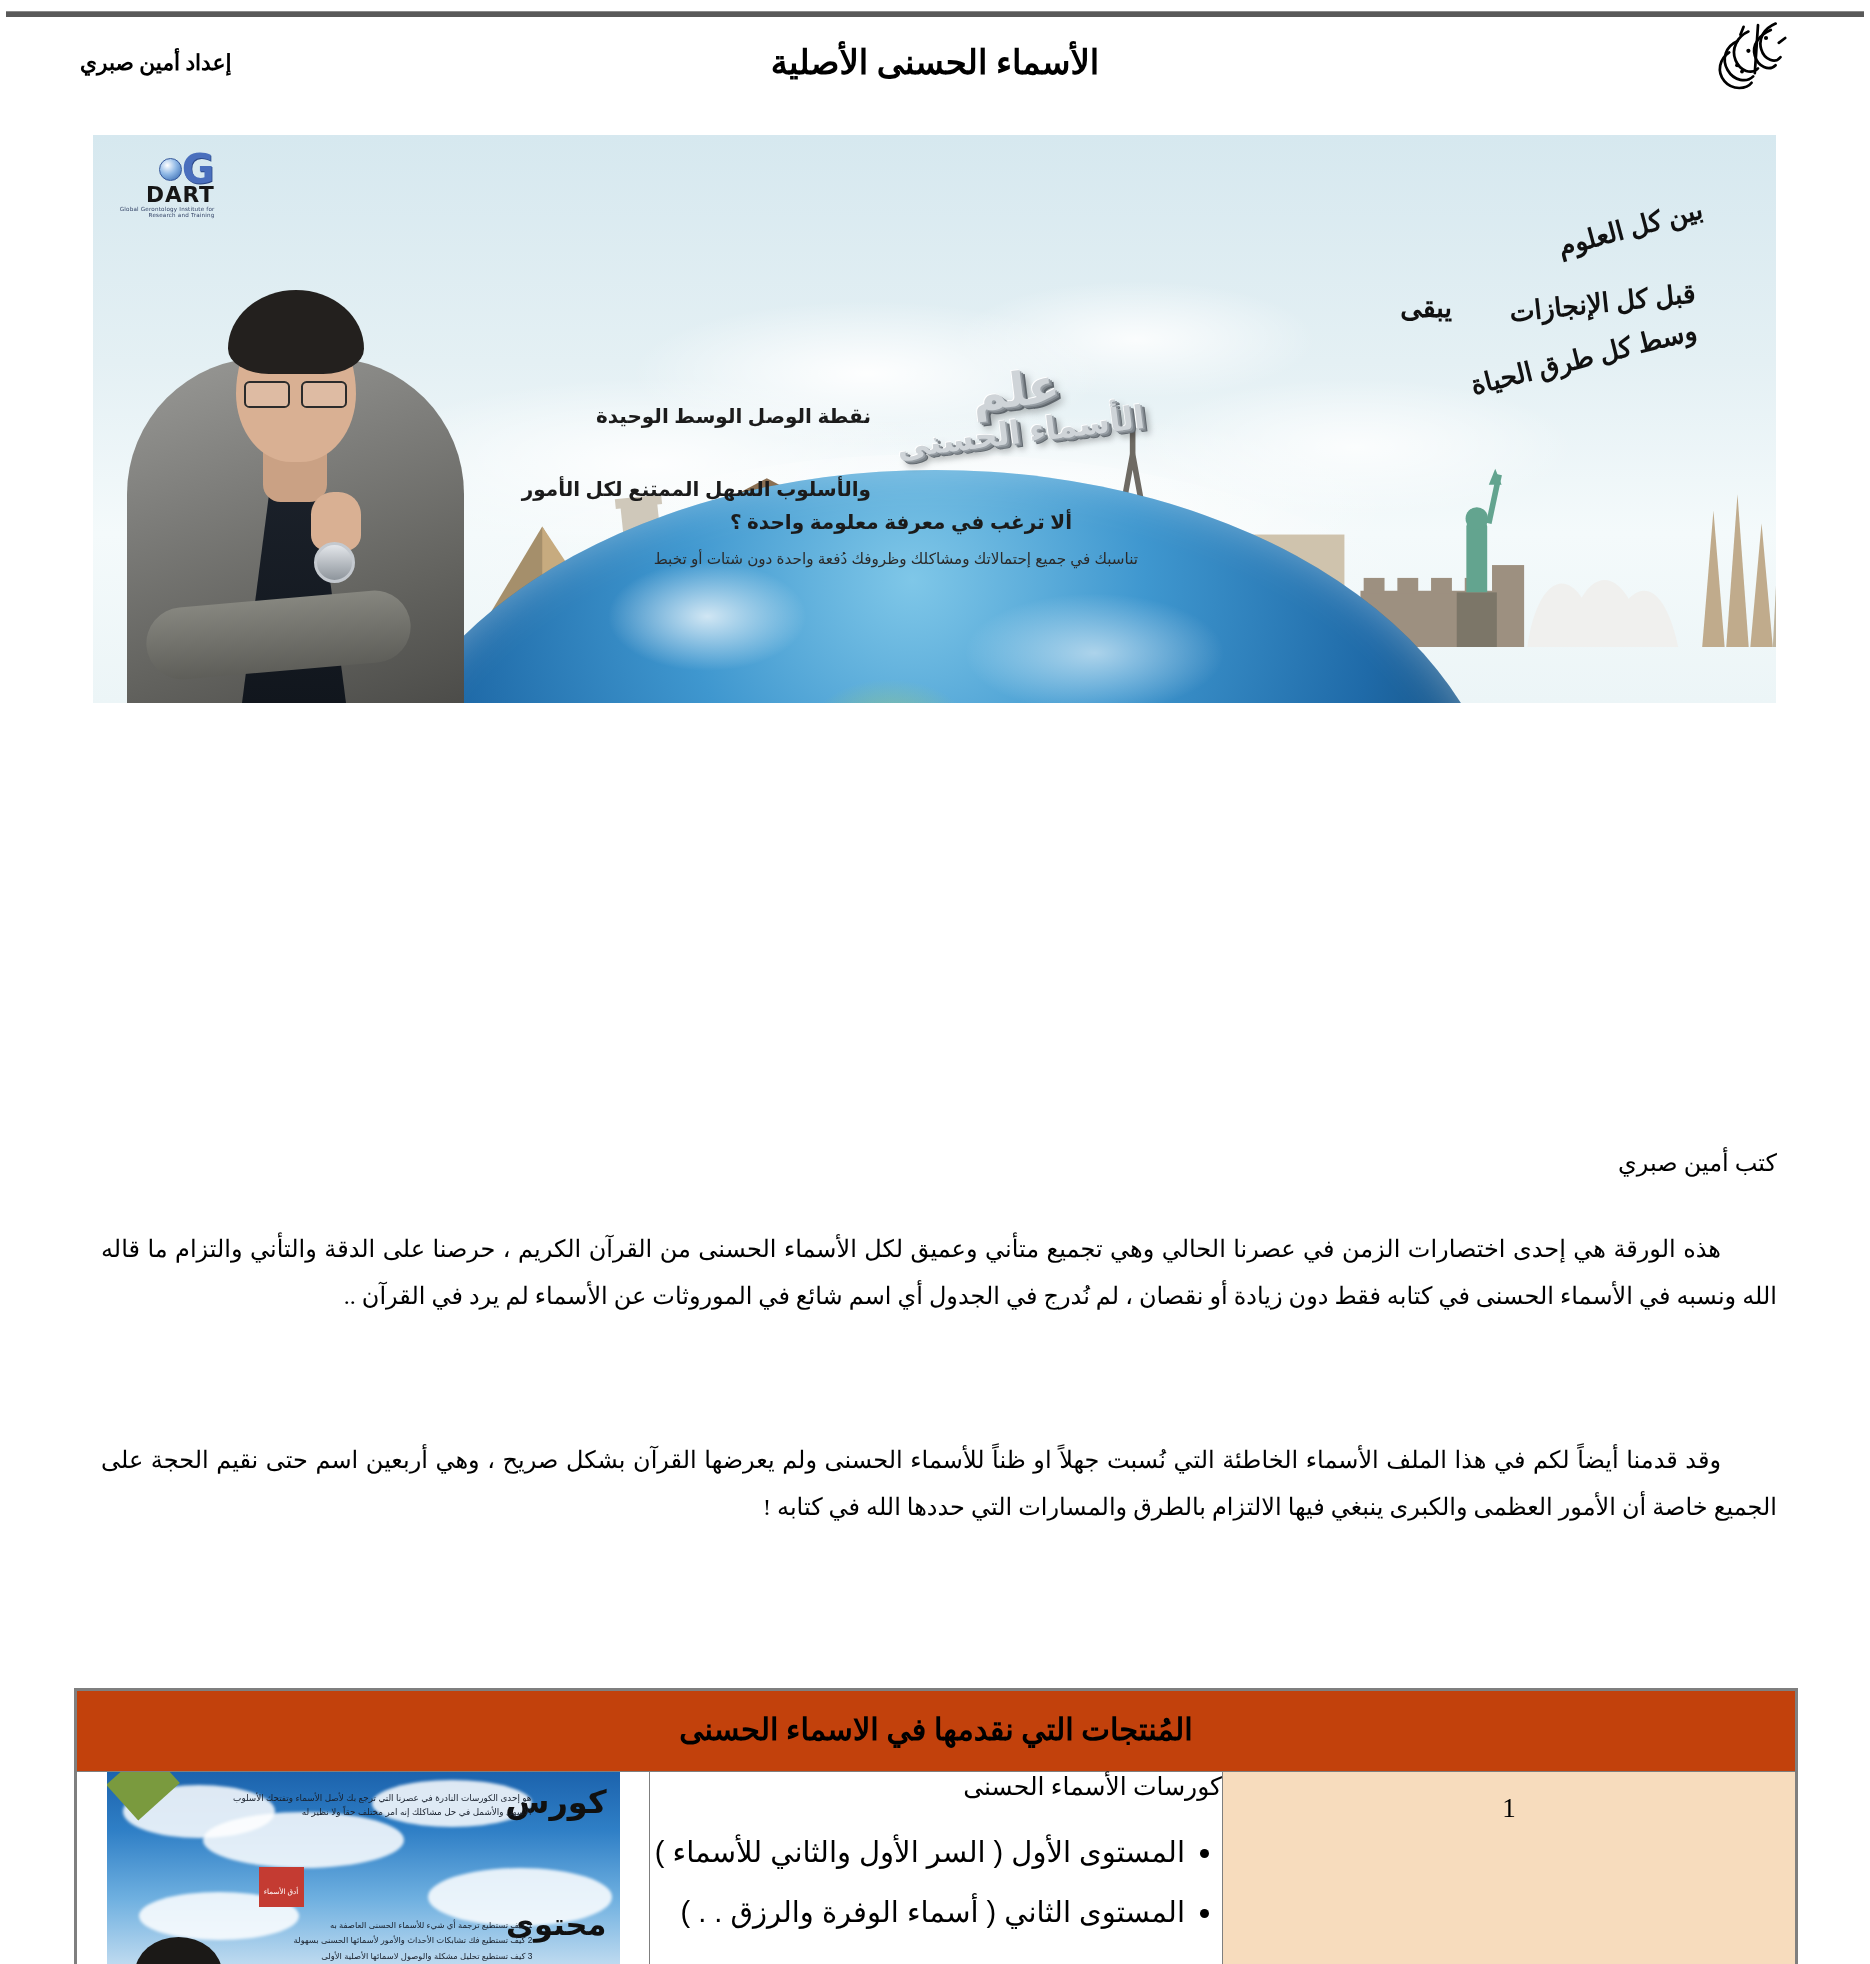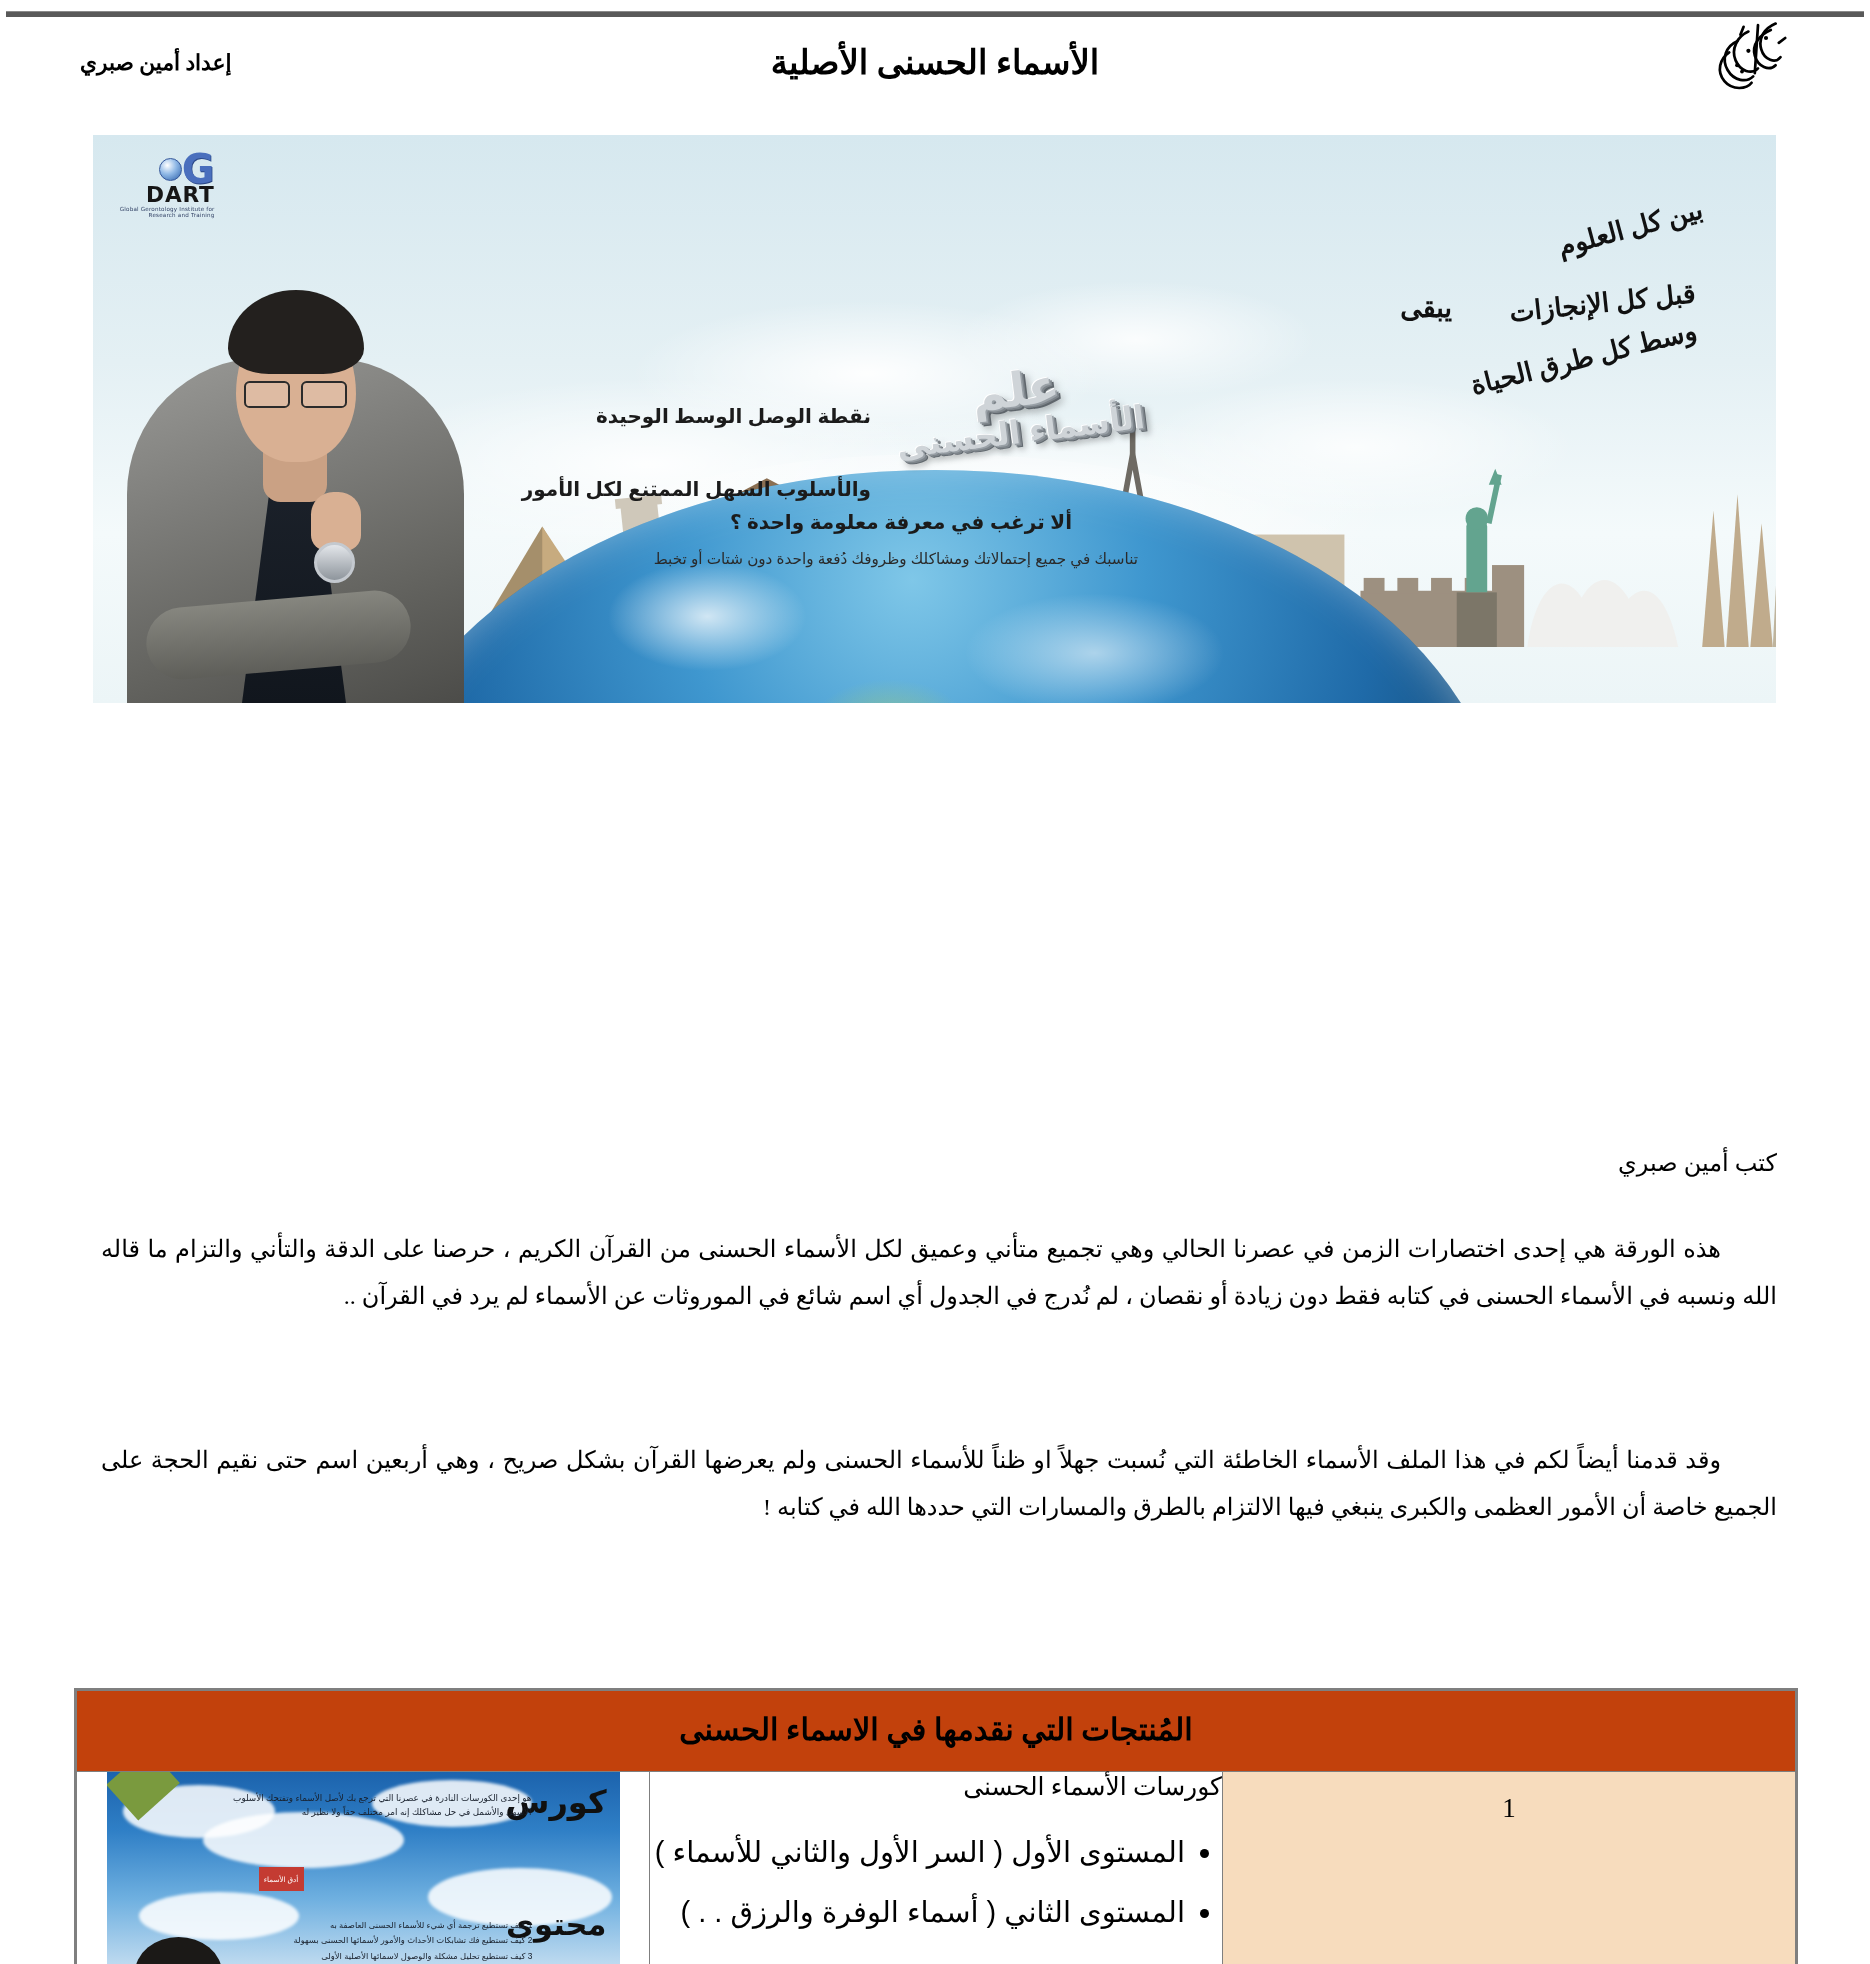--- a/index.html
+++ b/index.html
@@ -415,23 +415,23 @@
   .promo-lines{
     position:absolute;right:88px;top:19px;width:321px;
     font-size:8.8px;color:#18202c;line-height:1.7;
   }
   .promo-list{
     position:absolute;right:87px;top:146px;width:337px;
     font-size:8.4px;color:#18202c;line-height:1.9;
   }
   .promo-badge{
     position:absolute;left:152px;top:95px;
-    width:45px;height:24px;background:#c43b32;
+    width:45px;height:40px;background:#c43b32;
     color:#fff;font-size:7.2px;text-align:center;line-height:1.25;
-    padding-top:8px;box-sizing:border-box;
+    padding-top:20px;box-sizing:border-box;
   }
   .promo-face{
     position:absolute;left:24px;bottom:-8px;width:96px;height:120px;
   }
   .pf-head{
     position:absolute;left:9.6px;bottom:0;width:77px;height:99px;
     background:#e0b896;border-radius:48% 48% 42% 42%/55% 55% 45% 45%;
   }
   .pf-hair{
     position:absolute;left:4.8px;bottom:58px;width:87px;height:50px;

